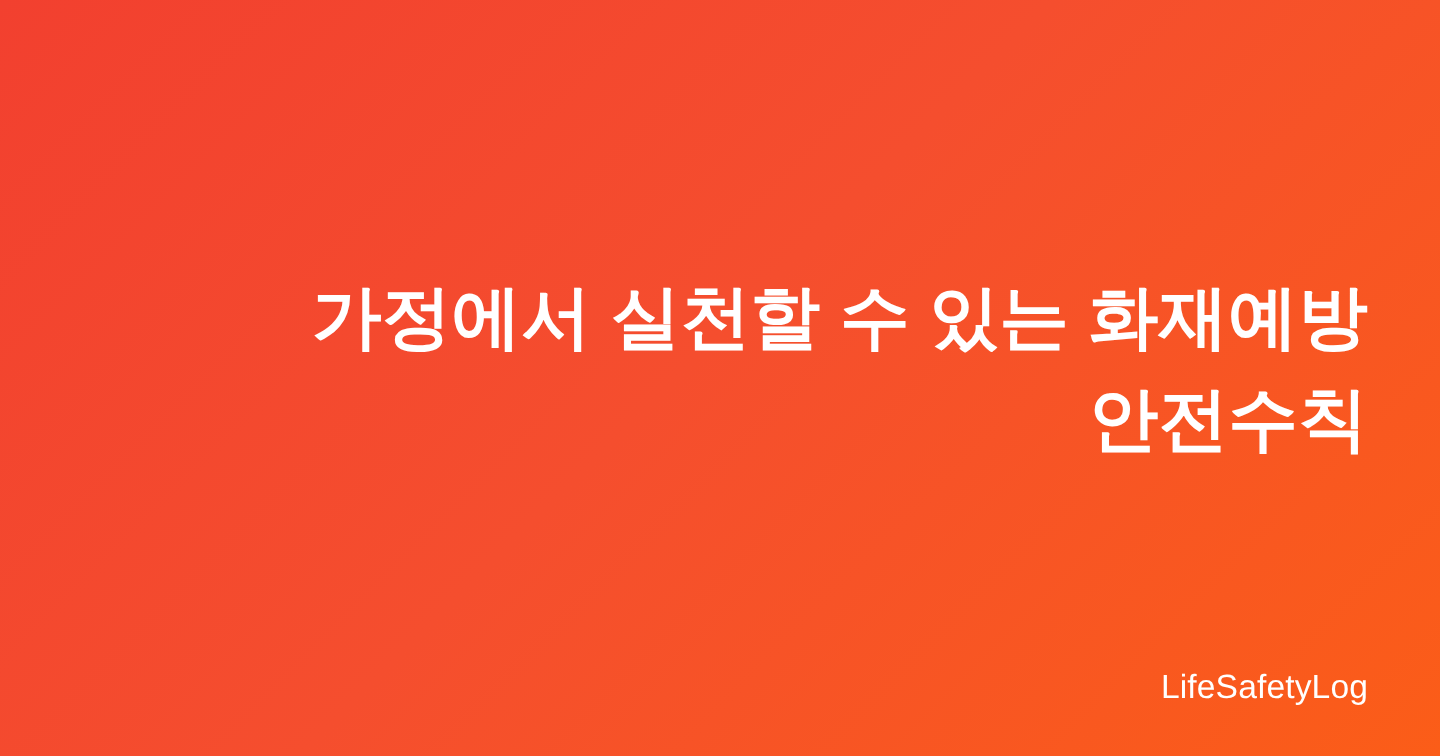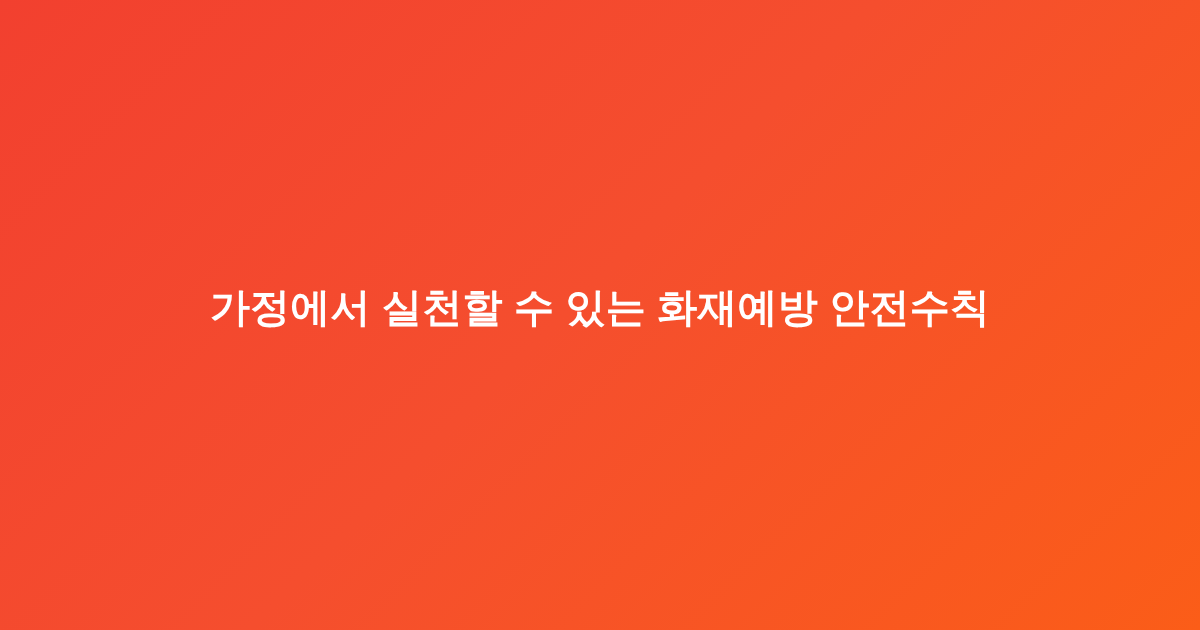--- a/index.html
+++ b/index.html
@@ -30,24 +30,24 @@
     top: 0;
     height: 630px;
     display: flex;
     align-items: center;
     justify-content: center;
   }
 
   .og-title {
     margin: 0;
     width: 100%;
-    text-align: center;
+    text-align: right;
     color: #ffffff;
     font-family: "Liberation Sans", "DejaVu Sans", sans-serif;
-    font-size: 40px;
+    font-size: 58px;
     font-weight: 700;
     line-height: 85px;
     letter-spacing: 0.2px;
     word-break: keep-all;
     overflow-wrap: break-word;
     
     transform: translateY(-8px);
   }
 
   .brand {
@@ -65,14 +65,15 @@
 </style>
 </head>
 <body>
 
 <div class="og-card">
 
   <div class="title-wrap">
     <h1 class="og-title">가정에서 실천할 수 있는 화재예방 안전수칙</h1>
   </div>
 
+  <div class="brand">LifeSafetyLog</div>
 
 </div>
 
 </body></html>

